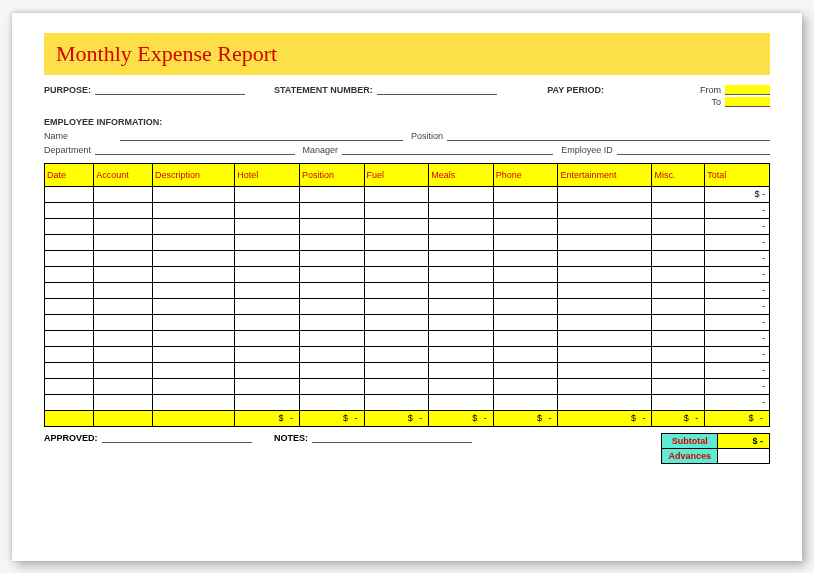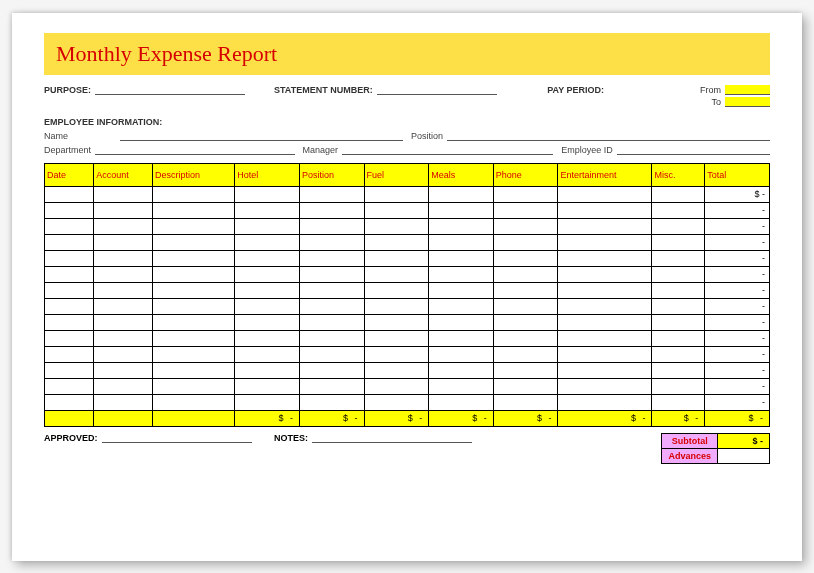--- a/index.html
+++ b/index.html
@@ -125,21 +125,21 @@
     margin-left: auto;
     border-collapse: collapse;
     font-size: 9px;
   }
   .summary-table td {
     border: 1px solid #000;
     padding: 2px 6px;
     text-align: center;
   }
   .summary-table .lbl {
-    background: #f0abfc;
+    background: #5eead4;
     color: #d60000;
     font-weight: bold;
     width: 37px;
   }
   .summary-table .val {
     background: #ffff00;
     color: #000;
     width: 52px;
     text-align: right;
   }

